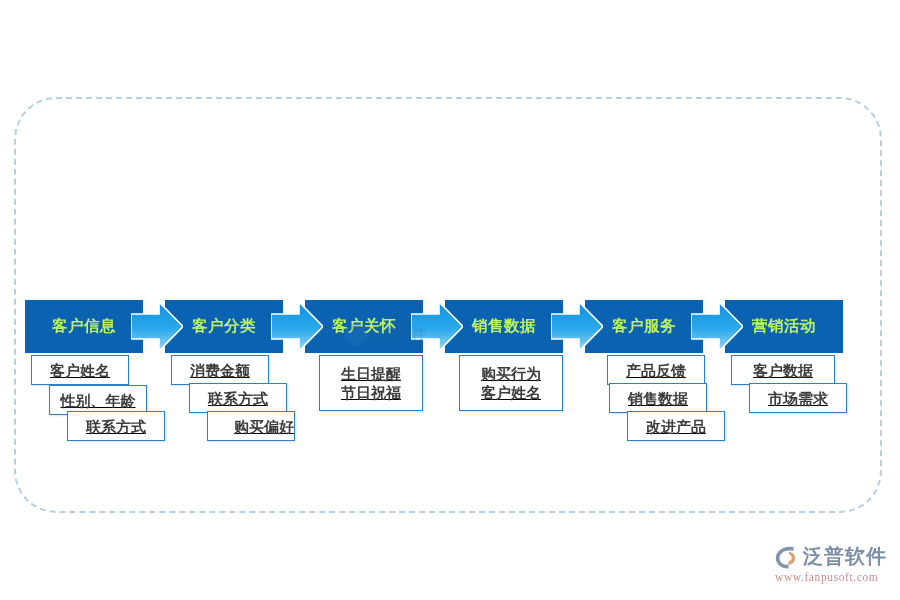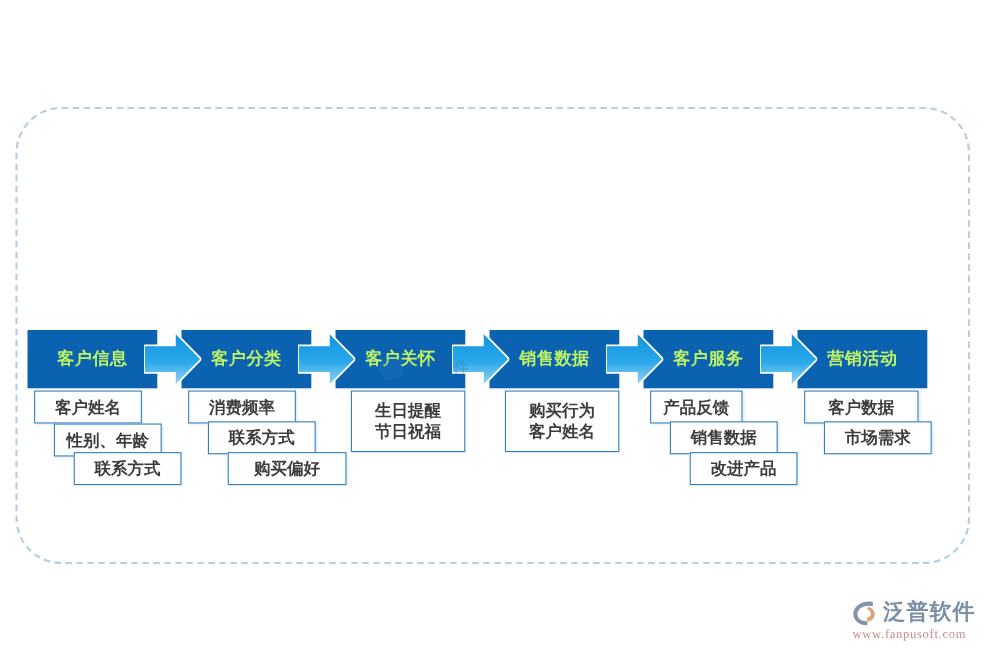--- a/index.html
+++ b/index.html
@@ -109,20 +109,21 @@
   .subbox {
     position: absolute;
     background: #ffffff;
     border: 1.3px solid #2f7fc4;
     box-sizing: border-box;
     height: 30px;
     display: flex;
     align-items: center;
     justify-content: center;
     box-shadow: 1px 1px 2px rgba(40,90,140,0.18);
+    text-decoration: underline;
   }
   .subbox.tall {
     height: 56px;
     flex-direction: column;
     justify-content: center;
   }
   .subbox .sub-text {
     color: #3d3d3d;
     font-size: 15px;
     font-weight: bold;
@@ -230,26 +231,26 @@
           </defs>
           <path d="M0 14 L28 14 L28 2 L52 26.5 L28 51 L28 39 L0 39 Z" fill="url(#ag0)" stroke="#ffffff" stroke-width="1.6"></path>
         </svg>
       </div>
       <div class="column" style="left: 140px;">
         <div class="col-head">
           <span class="head-text">客户分类</span>
         </div>
         <div class="subs">
           <div class="subbox" style="left: 6px; top: 2px; width: 98px; z-index: 10;">
-            <span class="sub-text">消费频率</span>
+            <span class="sub-text">消费金额</span>
           </div>
           <div class="subbox" style="left: 24px; top: 30px; width: 98px; z-index: 11;">
             <span class="sub-text">联系方式</span>
           </div>
-          <div class="subbox" style="left: 42px; top: 58px; width: 108px; z-index: 12;">
+          <div class="subbox" style="left: 42px; top: 58px; width: 88px; z-index: 12; justify-content: flex-end;">
             <span class="sub-text">购买偏好</span>
           </div>
         </div>
       </div>
       <div class="arrow" style="left: 246px;">
         <svg width="52" height="53" viewBox="0 0 52 53">
           <defs>
             <linearGradient id="ag1" x1="0" y1="0" x2="0" y2="1">
               <stop offset="0" stop-color="#0f92e0"></stop>
               <stop offset="0.55" stop-color="#2aa8ea"></stop>
@@ -303,21 +304,21 @@
             </linearGradient>
           </defs>
           <path d="M0 14 L28 14 L28 2 L52 26.5 L28 51 L28 39 L0 39 Z" fill="url(#ag3)" stroke="#ffffff" stroke-width="1.6"></path>
         </svg>
       </div>
       <div class="column" style="left: 560px;">
         <div class="col-head">
           <span class="head-text">客户服务</span>
         </div>
         <div class="subs">
-          <div class="subbox" style="left: 6px; top: 2px; width: 84px; z-index: 10;">
+          <div class="subbox" style="left: 22px; top: 2px; width: 98px; z-index: 10;">
             <span class="sub-text">产品反馈</span>
           </div>
           <div class="subbox" style="left: 24px; top: 30px; width: 98px; z-index: 11;">
             <span class="sub-text">销售数据</span>
           </div>
           <div class="subbox" style="left: 42px; top: 58px; width: 98px; z-index: 12;">
             <span class="sub-text">改进产品</span>
           </div>
         </div>
       </div>

